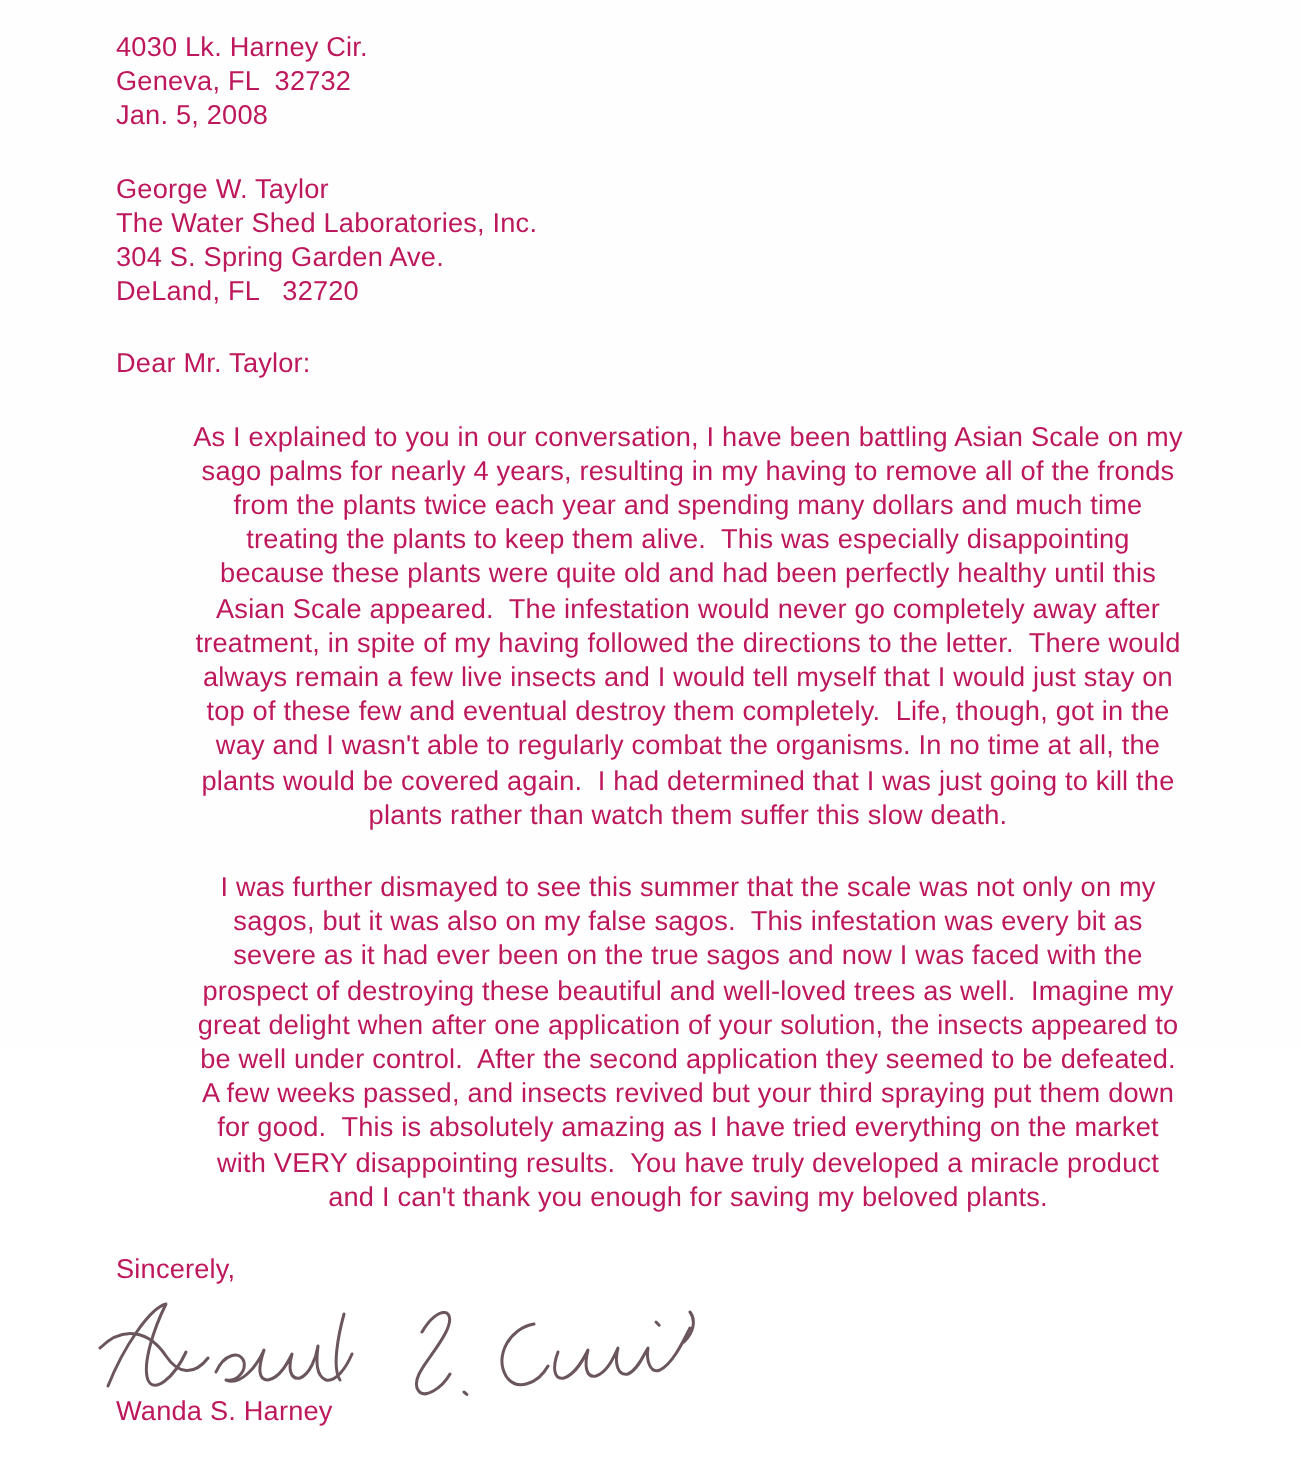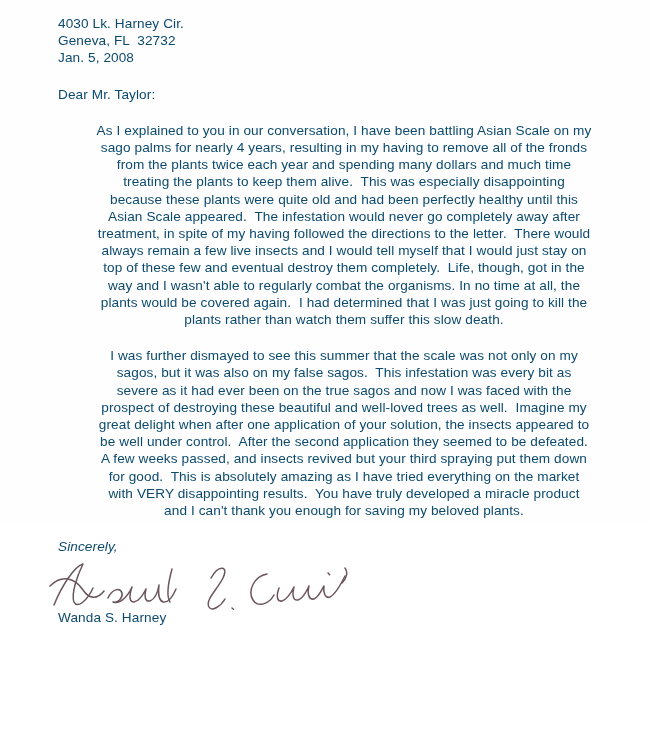--- a/index.html
+++ b/index.html
@@ -12,36 +12,35 @@
     height: 729px;
     overflow: hidden;
     font-family: "Liberation Sans", sans-serif;
   }
   .page {
     box-sizing: border-box;
     width: 650px;
     height: 523px;
     padding: 15px 20px 0 58px;
     background: #fefefe;
-    color: #0c4a6e;
+    color: #be185d;
     font-size: 13.6px;
     line-height: 17.2px;
     letter-spacing: 0.1px;
   }
   .block {
     white-space: pre-wrap;
     margin: 0 0 19px 0;
   }
   .para {
     margin-bottom: 19px;
     text-align: center;
   }
   .closing {
     margin-bottom: 0;
-    font-style: italic;
   }
   .signature {
     margin: 2px 0 0 -10px;
     height: 58px;
   }
   .signature svg {
     display: block;
   }
   .typed-name {
     margin-top: -6px;
@@ -50,20 +49,24 @@
 </style>
 </head>
 <body>
 
 <div class="page">
 
   <div class="block">4030 Lk. Harney Cir.
 Geneva, FL  32732
 Jan. 5, 2008</div>
 
+  <div class="block">George W. Taylor
+The Water Shed Laboratories, Inc.
+304 S. Spring Garden Ave.
+DeLand, FL   32720</div>
 
   <div class="block">Dear Mr. Taylor:</div>
 
   <div class="block para">As I explained to you in our conversation, I have been battling Asian Scale on my
 sago palms for nearly 4 years, resulting in my having to remove all of the fronds
 from the plants twice each year and spending many dollars and much time
 treating the plants to keep them alive.  This was especially disappointing
 because these plants were quite old and had been perfectly healthy until this
 Asian Scale appeared.  The infestation would never go completely away after
 treatment, in spite of my having followed the directions to the letter.  There would

